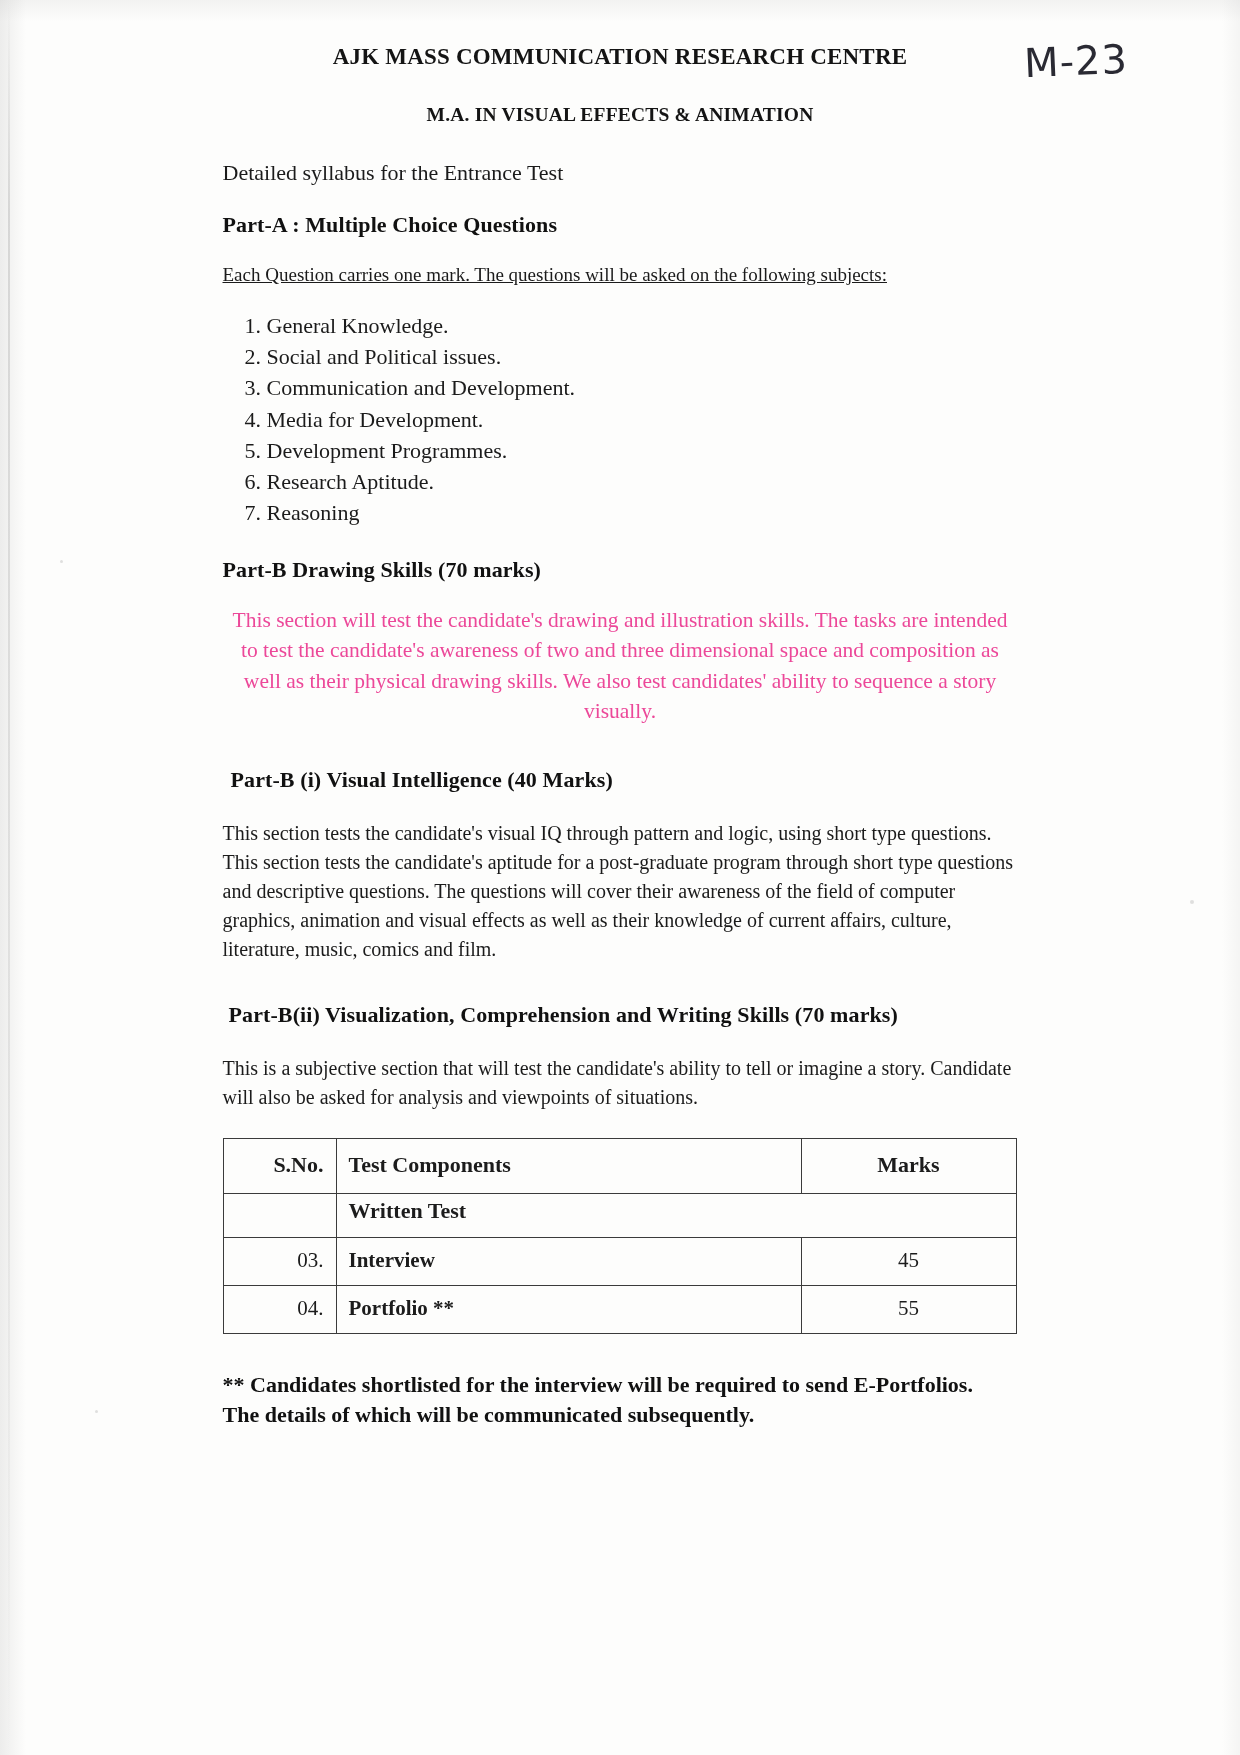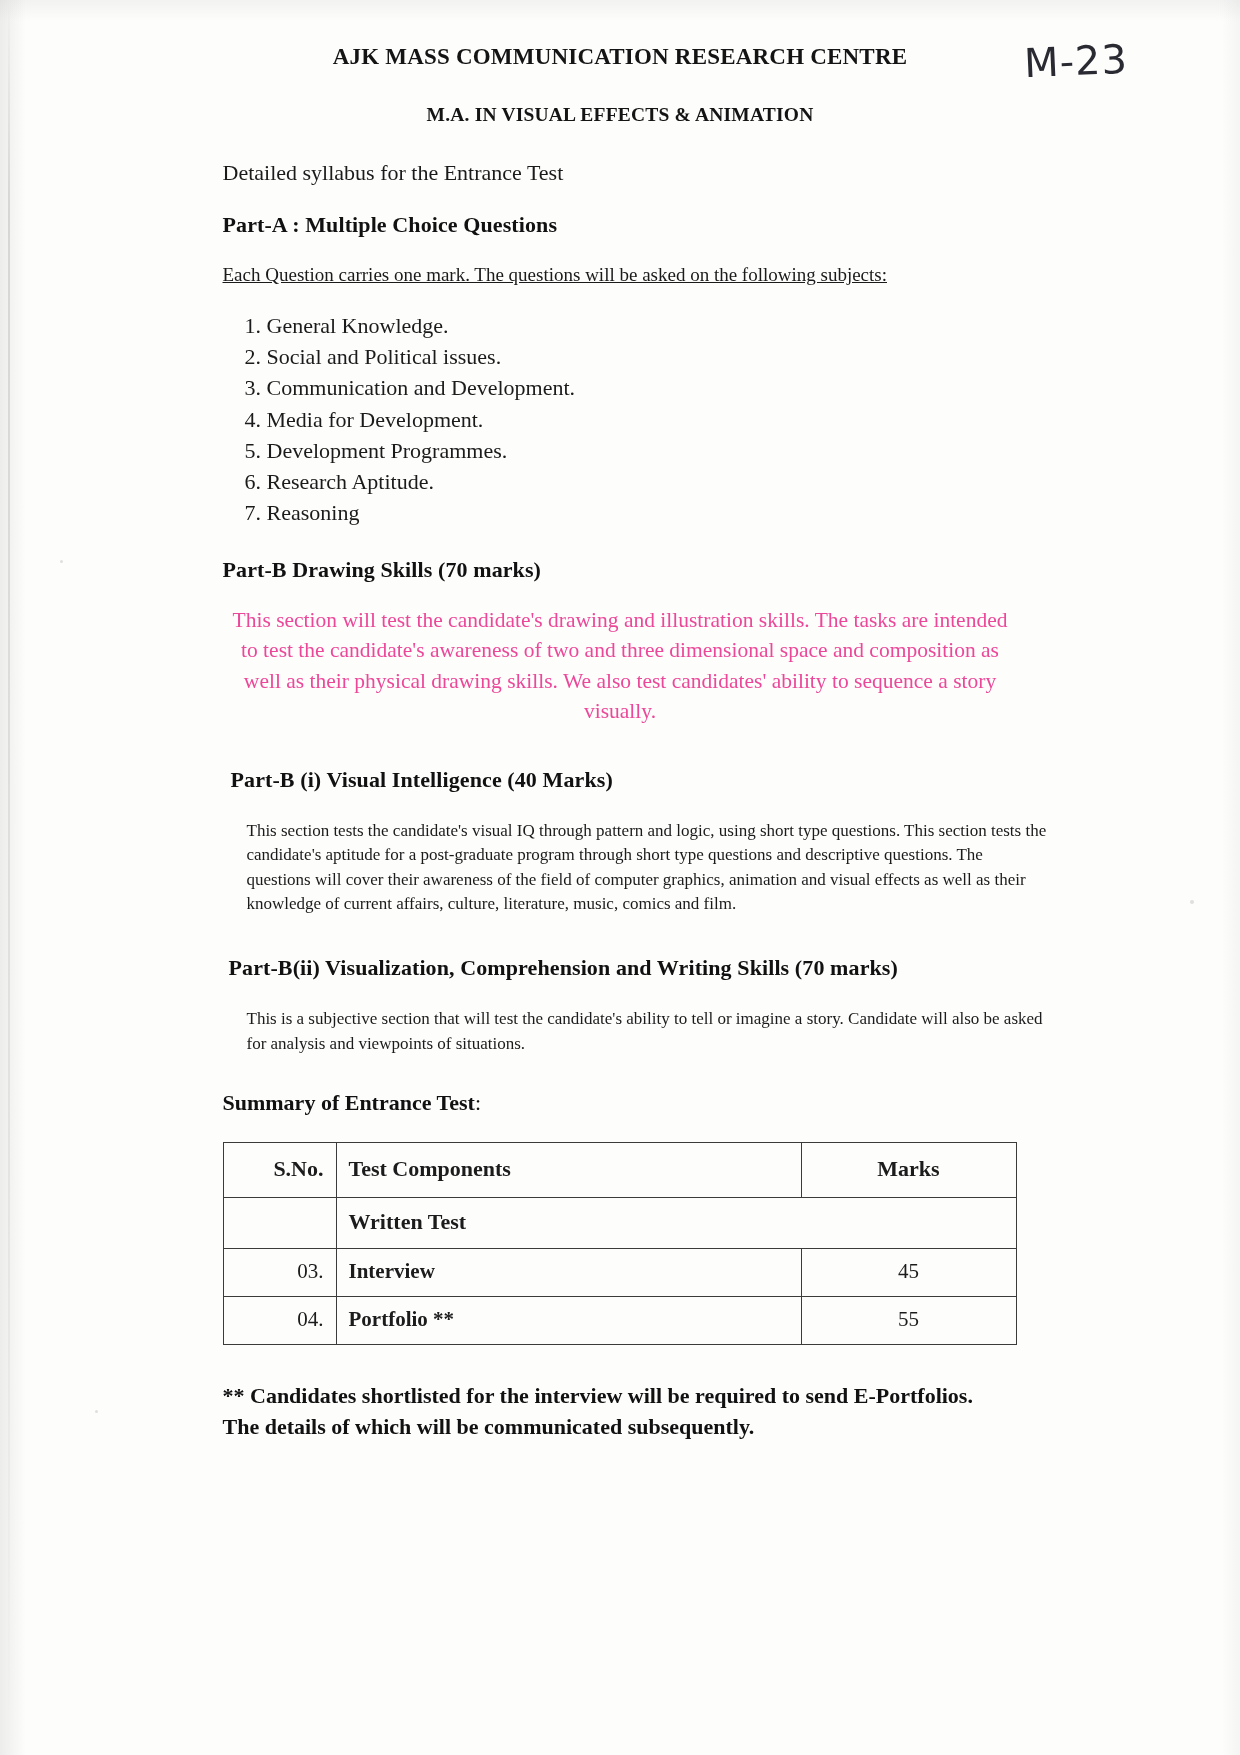--- a/index.html
+++ b/index.html
@@ -145,24 +145,23 @@
     font-weight: bold;
     font-size: 22px;
     margin-top: 38px;
     padding-left: 6px;
     color: #111111;
     letter-spacing: 0.1px;
   }
 
   .para-wide {
     margin-top: 26px;
-    font-size: 17px;
+    font-size: 20px;
     line-height: 1.45;
     width: 800px;
-    margin-left: 24px;
   }
 
   .h-summary {
     font-weight: bold;
     font-size: 22px;
     margin-top: 34px;
     color: #111111;
   }
   .h-summary .plain {
     font-weight: normal;
@@ -191,21 +190,21 @@
     font-weight: bold;
     font-size: 22px;
     padding-top: 13px;
     padding-bottom: 15px;
   }
   tr.head td.c-marks { text-align: center; }
 
   tr.section td {
     font-weight: bold;
     font-size: 22px;
-    padding-top: 11px;
+    padding-top: 4px;
     padding-bottom: 13px;
   }
   td.noborder-right { border-right: none; }
 
   .footnote {
     margin-top: 36px;
     font-weight: bold;
     font-size: 22px;
     line-height: 1.4;
     width: 812px;
@@ -251,21 +250,20 @@
 
     <p class="h-partb">Part-B Drawing Skills (70 marks)</p>
     <p class="body-para">This section will test the candidate's drawing and illustration skills. The tasks are intended to test the candidate's awareness of two and three dimensional space and composition as well as their physical drawing skills. We also test candidates' ability to sequence a story visually.</p>
 
     <p class="h-sub">Part-B (i) Visual Intelligence (40 Marks)</p>
     <p class="para-wide">This section tests the candidate's visual IQ through pattern and logic, using short type questions. This section tests the candidate's aptitude for a post-graduate program through short type questions and descriptive questions. The questions will cover their awareness of the field of computer graphics, animation and visual effects as well as their knowledge of current affairs, culture, literature, music, comics and film.</p>
 
     <p class="h-sub2">Part-B(ii) Visualization, Comprehension and Writing Skills (70 marks)</p>
     <p class="para-wide">This is a subjective section that will test the candidate's ability to tell or imagine a story. Candidate will also be asked for analysis and viewpoints of situations.</p>
 
-    <p class="h-summary"><span>Summary of Entrance Test</span><span class="plain">:</span></p>
 
     <table class="summary">
       <tbody>
         <tr class="head">
           <td class="c-sno">S.No.</td>
           <td class="c-comp">Test Components</td>
           <td class="c-marks">Marks</td>
         </tr>
         <tr class="section">
           <td class="c-sno noborder-right"></td>

